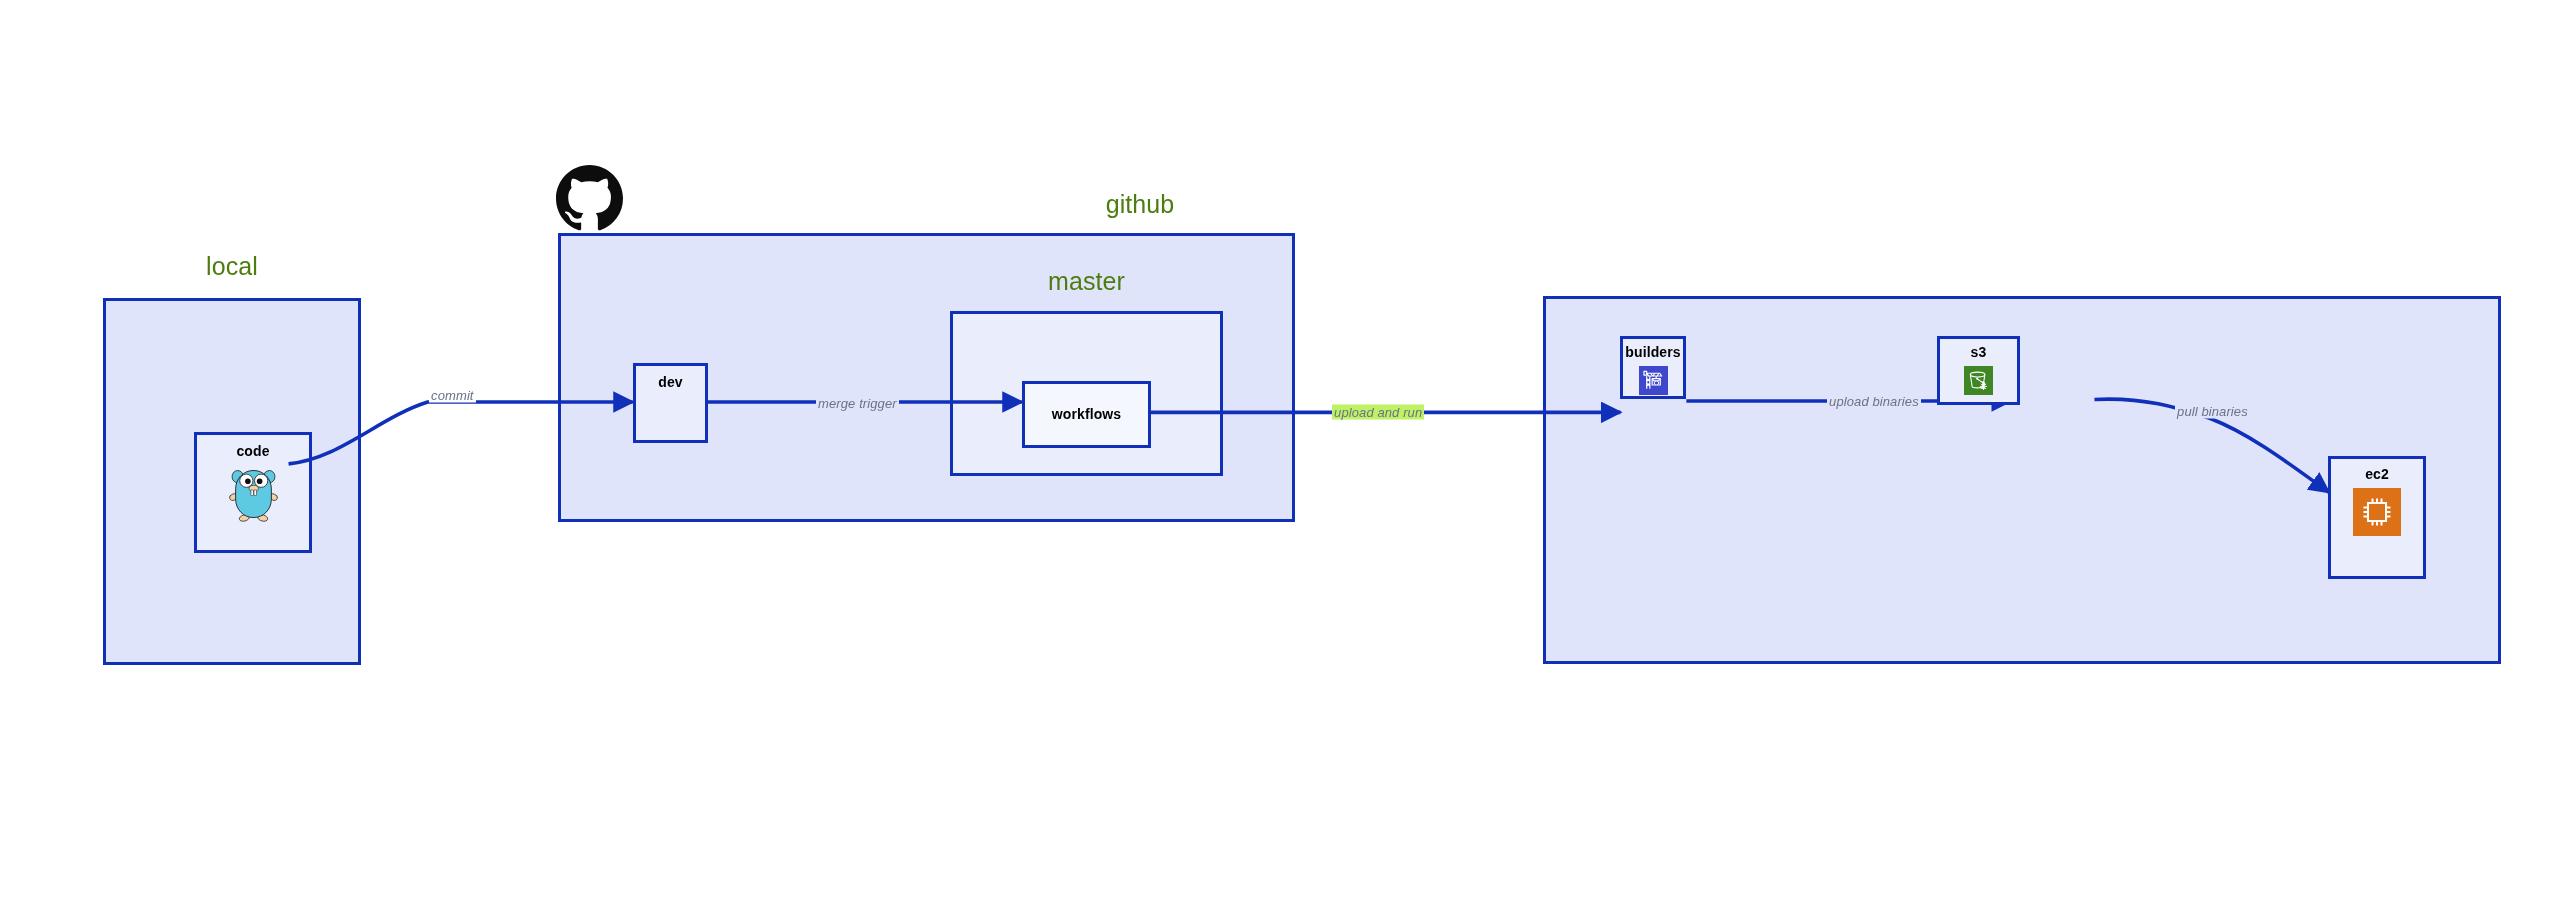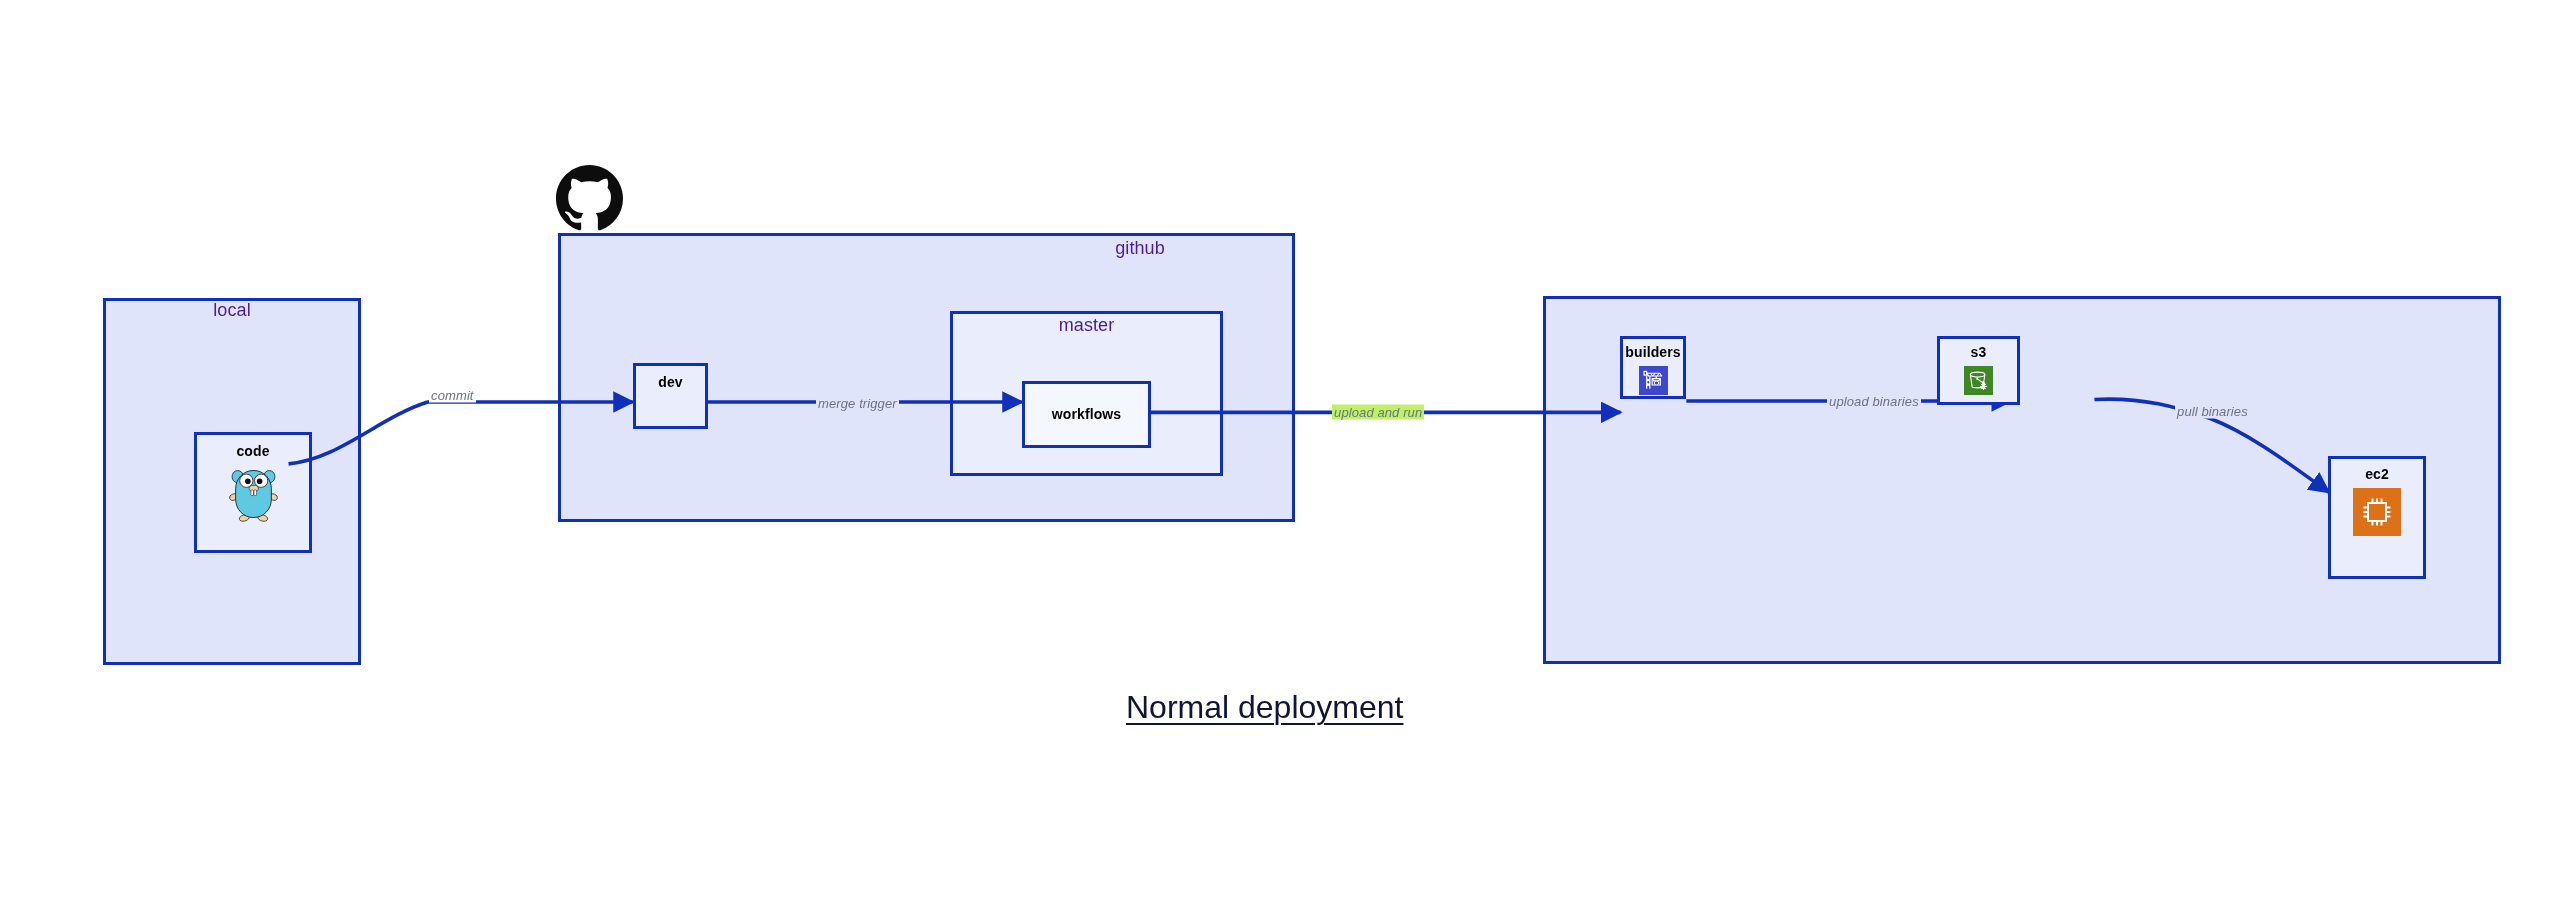--- a/index.html
+++ b/index.html
@@ -22,26 +22,25 @@
   }
   
   .group {
     position: absolute;
     background: #e0e4fb;
     border: 3.6px solid #1030ba;
     box-sizing: border-box;
   }
   .group-label {
     position: absolute;
-    font-size: 18px;
-    color: #4c1d95;
+    font-size: 25px;
+    color: #4d7c0f;
     letter-spacing: 0.1px;
     white-space: nowrap;
     font-weight: 400;
-    margin-top: 48px;
   }
   
   .node {
     position: absolute;
     background: #eaeefc;
     border: 3.6px solid #1030ba;
     box-sizing: border-box;
     display: flex;
     flex-direction: column;
     align-items: center;
@@ -130,21 +129,21 @@
 
         <rect x="43" y="48" width="5" height="11" rx="1.4" fill="#fff" stroke="#222" stroke-width="1.1"></rect>
         <rect x="49" y="48" width="5" height="11" rx="1.4" fill="#fff" stroke="#222" stroke-width="1.1"></rect>
       </svg>
     </div>
   </div>
 
   <div class="group" id="g-github" style="left:558px; top:233px; width:737px; height:289px;"></div>
   <div class="group-label" style="left:1037px; top:190px; width:206px; text-align:center;">github</div>
 
-  <div class="node" id="n-dev" style="left:633px; top:363px; width:75px; height:66px;">
+  <div class="node" id="n-dev" style="left:633px; top:363px; width:75px; height:80px;">
     <div class="node-label">dev</div>
   </div>
 
   <div class="group" id="g-master" style="left:950px; top:311px; width:273px; height:165px; background:#eaeefc;"></div>
   <div class="group-label" style="left:950px; top:267px; width:273px; text-align:center;">master</div>
 
   <div class="node white" id="n-workflows" style="left:1022px; top:381px; width:129px; height:67px;">
     <div class="node-label" style="margin-top:21.6px;">workflows</div>
   </div>
 
@@ -223,16 +222,15 @@
       </svg>
     </div>
   </div>
 
   <div class="edge-label" style="left:429px; top:395px; transform:translate(0,-50%); background:#fff; padding:0 2.1px;">commit</div>
   <div class="edge-label" style="left:816px; top:403px; transform:translate(0,-50%); background:#e0e4fb; padding:0 2.1px;">merge trigger</div>
   <div class="edge-label" style="left:1332px; top:412px; transform:translate(0,-50%); background:#bef264; padding:0 2.1px;">upload and run</div>
   <div class="edge-label" style="left:1827px; top:401px; transform:translate(0,-50%); background:#e0e4fb; padding:0 2.1px;">upload binaries</div>
   <div class="edge-label" style="left:2175px; top:411px; transform:translate(0,-50%); background:#e0e4fb; padding:0 2.1px;">pull binaries</div>
 
-  <div id="diagram-title" style="left:1126px; top:689px;">Normal deployment</div>
 
 </div>
 
 
 </body></html>

